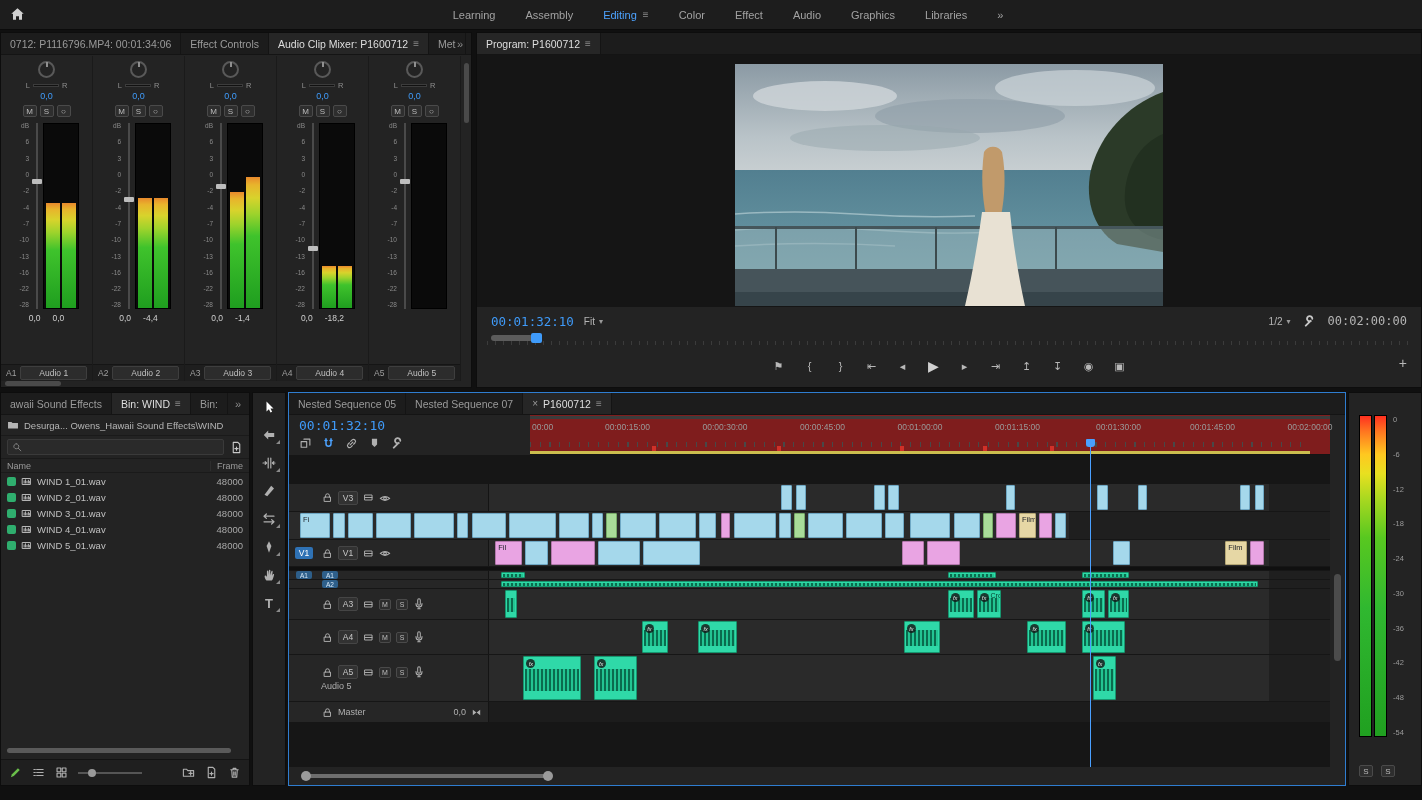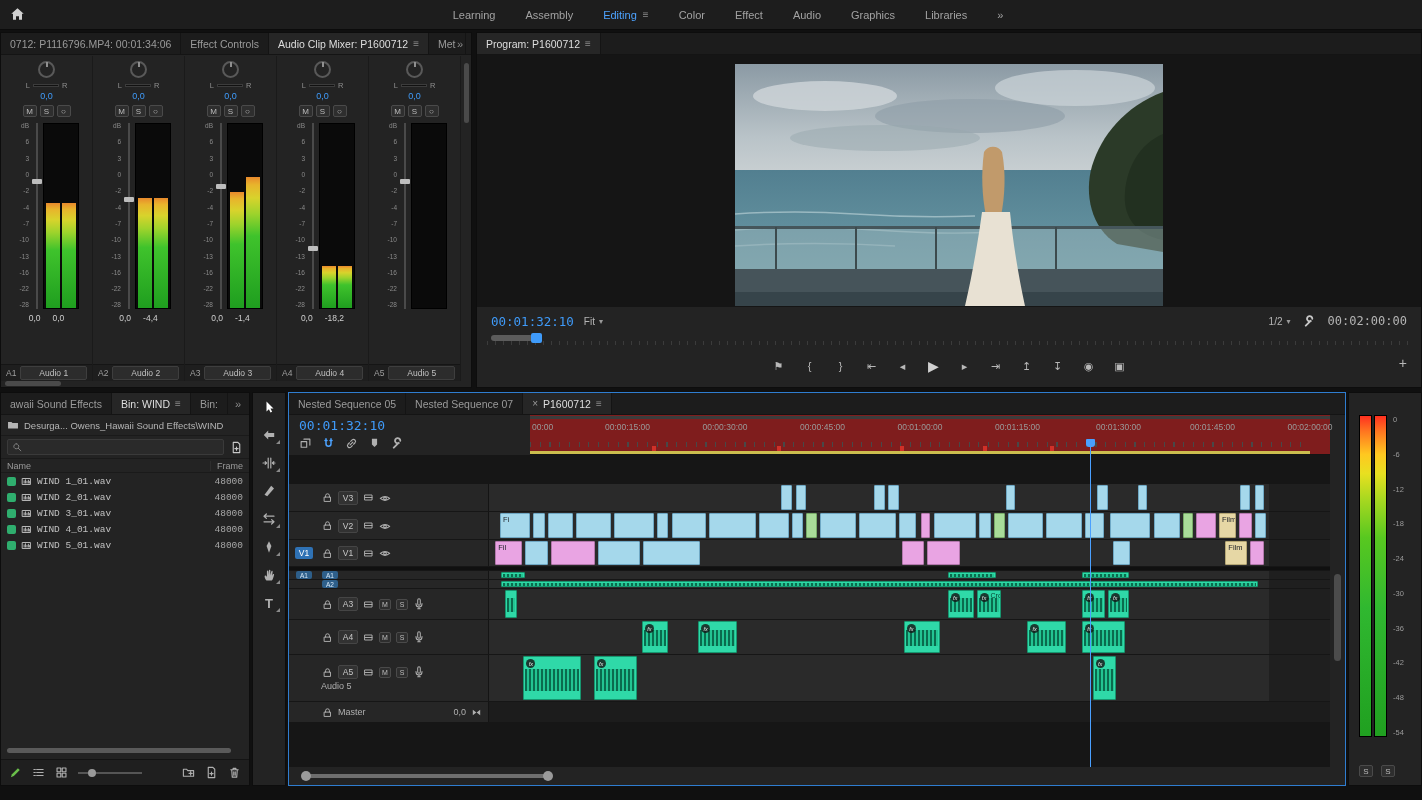--- a/index.html
+++ b/index.html
@@ -66,21 +66,21 @@
   .tbtn.play{font-size:14px;color:#d0d0d0;}
   #pm-add{position:absolute;right:14px;top:322px;color:#b8b8b8;font-size:14px;}
 
   
   #project{left:0;top:392px;width:250px;height:394px;}
   #pr-breadcrumb{display:flex;align-items:center;gap:5px;padding:4px 6px;font-size:9.5px;color:#b5b5b5;white-space:nowrap;overflow:hidden;border-bottom:1px solid #1a1a1a;}
   #pr-searchrow{display:flex;align-items:center;gap:6px;padding:3px 6px;}
   #pr-search{flex:1;height:16px;background:#2a2a2a;border:1px solid #3a3a3a;border-radius:2px;display:flex;align-items:center;gap:4px;padding:0 4px;color:#8a8a8a;}
   #pr-cols{display:flex;height:15px;align-items:center;padding:0 6px;font-size:9px;color:#9a9a9a;border-bottom:1px solid #1a1a1a;border-top:1px solid #1a1a1a;}
   #pr-cols .colframe{margin-left:auto;border-left:1px solid #2e2e2e;padding-left:6px;}
-  .prow{display:flex;align-items:center;gap:5px;height:16px;padding:0 6px;font-size:9.5px;color:#c0c0c0;font-family:Liberation Mono, monospace;}
+  .prow{display:flex;align-items:center;gap:5px;height:16px;padding:0 6px;font-size:9.5px;color:#c0c0c0;}
   .chipmedia{width:9px;height:9px;border-radius:2px;background:#2fae6e;}
   .prow .fname{flex:1;white-space:nowrap;overflow:hidden;}
   .prow .fval{color:#a8a8a8;}
   #pr-hscroll{position:absolute;left:6px;bottom:32px;width:224px;height:5px;background:#5a5a5a;border-radius:3px;}
   #pr-toolbar{position:absolute;left:0;bottom:0;width:100%;height:26px;background:#1f1f1f;border-top:1px solid #141414;display:flex;align-items:center;gap:10px;padding:0 8px;color:#b0b0b0;}
   #pr-toolbar .green{color:#6abf4b;}
   .zslider{width:64px;height:2px;background:#555;position:relative;}
   .zhandle{position:absolute;left:16%;top:-3px;width:8px;height:8px;border-radius:50%;background:#9a9a9a;}
   #pr-toolbar .right{margin-left:auto;display:flex;gap:10px;align-items:center;}
 
@@ -780,33 +780,20 @@
             <div class="clip c-cyan" style="left: 51.2%; width: 1.4%;"></div>
             <div class="clip c-cyan" style="left: 66.3%; width: 1.1%;"></div>
             <div class="clip c-cyan" style="left: 78%; width: 1.3%;"></div>
             <div class="clip c-cyan" style="left: 83.2%; width: 1.1%;"></div>
             <div class="clip c-cyan" style="left: 96.3%; width: 1.3%;"></div>
             <div class="clip c-cyan" style="left: 98.2%; width: 1.2%;"></div>
           </div>
         </div>
       </div>
       <div class="trow" style="height: 27px;">
-        <div class="thead">
-          <div class="chipcol"></div>
-          <svg viewBox="0 0 14 14" width="11" height="11">
-            <path d="M4.5 6.5 V4.8 a2.5 2.5 0 0 1 5 0 V6.5 M3.2 6.5 H10.8 V12 H3.2 Z" fill="none" stroke="currentColor" stroke-width="1.2" stroke-linecap="round" stroke-linejoin="round"></path>
-          </svg>
-          <span class="badge">V2</span>
-          <svg viewBox="0 0 14 14" width="11" height="11">
-            <path d="M2.5 3.8 H11.5 V10.2 H2.5 Z M2.5 7 H11.5" fill="none" stroke="currentColor" stroke-width="1.2" stroke-linecap="round" stroke-linejoin="round"></path>
-          </svg>
-          <svg viewBox="0 0 14 14" width="12" height="12">
-            <path d="M1.5 7.5 Q7 3 12.5 7.5 Q7 12 1.5 7.5 Z M7 6 a1.5 1.5 0 1 0 0.01 0" fill="none" stroke="currentColor" stroke-width="1.2" stroke-linecap="round" stroke-linejoin="round"></path>
-          </svg>
-        </div>
         <div class="tbody">
           <div class="seq">
             <div class="clip c-cyan" style="left: 1.4%; width: 3.8%;">
               <span class="cliplabel">Fi</span>
             </div>
             <div class="clip c-cyan" style="left: 5.6%; width: 1.6%;"></div>
             <div class="clip c-cyan" style="left: 7.6%; width: 3.2%;"></div>
             <div class="clip c-cyan" style="left: 11.2%; width: 4.4%;"></div>
             <div class="clip c-cyan" style="left: 16%; width: 5.2%;"></div>
             <div class="clip c-cyan" style="left: 21.6%; width: 1.4%;"></div>

